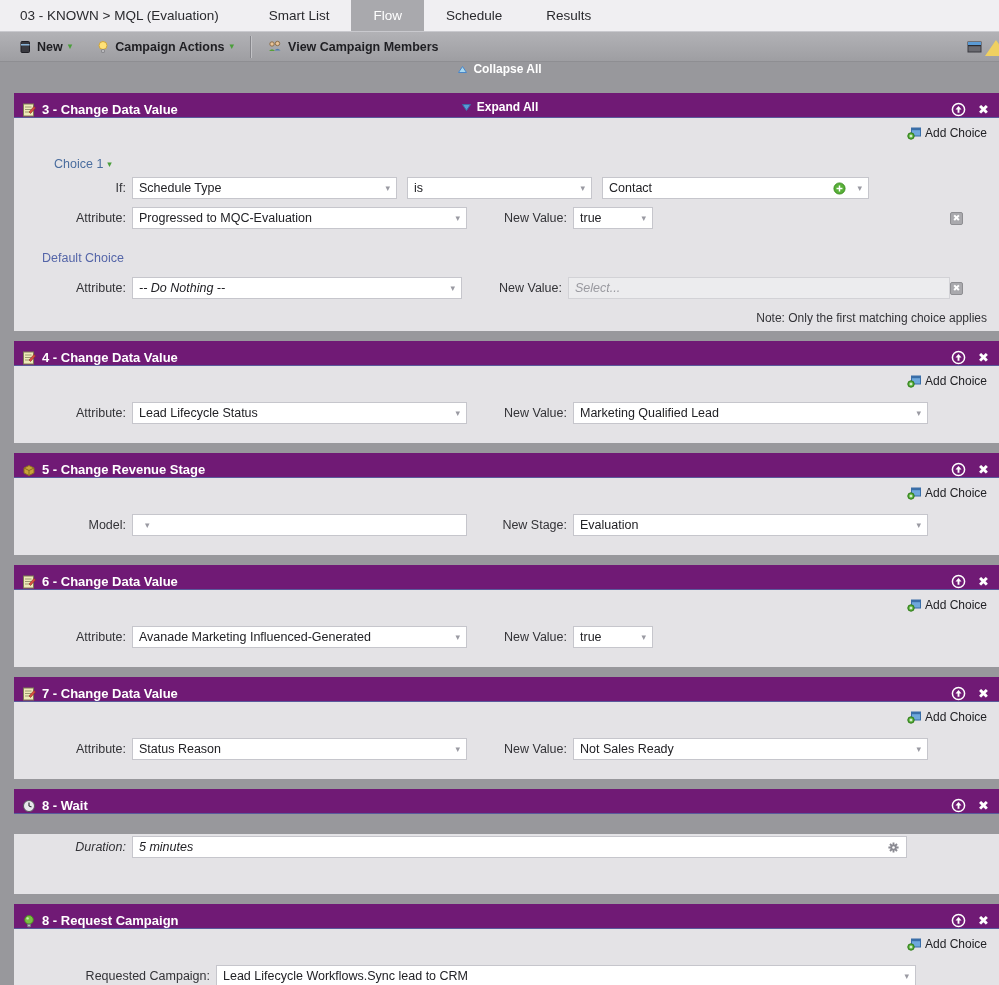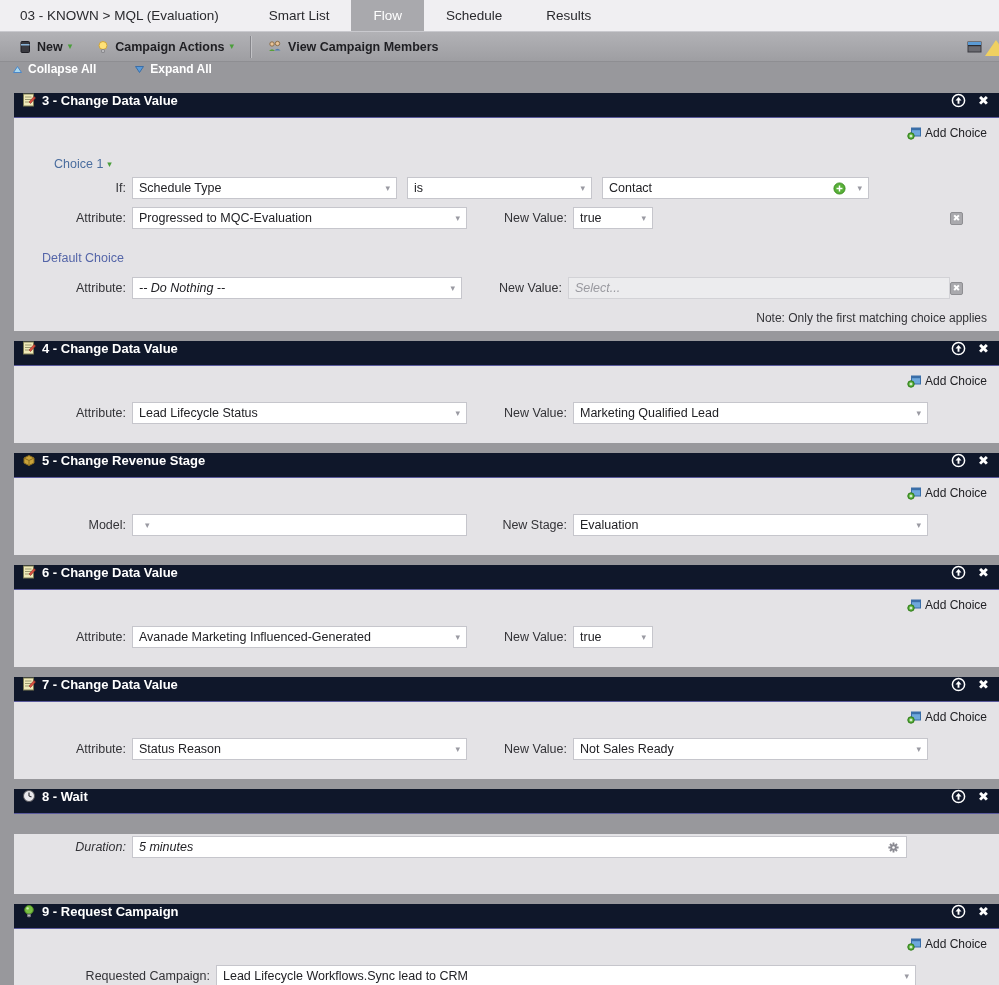--- a/index.html
+++ b/index.html
@@ -24,30 +24,30 @@
   .tb-sep { width:1px; height:22px; background:#85858a; box-shadow:1px 0 0 #c2c2c6;
     margin:0 4px; }
   .tb-right { margin-left:auto; display:flex; align-items:center; gap:14px;
     padding-right:10px; }
   .caret-green { color:#4a9e3a; font-size:9px; line-height:1; }
   .corner-tri { position:absolute; right:-8px; top:8px; width:0; height:0;
     border-left:11px solid transparent; border-right:11px solid transparent;
     border-bottom:16px solid #f0d060; }
 
   
-  .collapsebar { height:27px; background:#98989c; display:flex; align-items:flex-start;
-    gap:38px; padding:0 12px; }
+  .collapsebar { height:27px; background:#98989c; display:flex; align-items:center;
+    gap:24px; padding:0 12px;flex-direction:column; }
   .cb-btn { display:flex; align-items:center; gap:5px; font-size:12px;
     font-weight:700; color:#ffffff; cursor:pointer; }
 
   
   .flow { padding:4px 0 0 14px; }
   .step { margin-bottom:10px; }
-  .step-header { height:25px; background:#0f172a; border-bottom:1px solid #5a5a9c;
-    display:flex; align-items:flex-start; padding:0 10px 0 8px; cursor:move; }
+  .step-header { height:25px; background:#701a75; border-bottom:1px solid #5a5a9c;
+    display:flex; align-items:flex-end; padding:0 10px 0 8px; cursor:move; }
   .step-title { color:#ffffff; font-size:13px; font-weight:700; margin-left:6px; }
   .hdr-icons { margin-left:auto; display:flex; align-items:center; gap:12px; }
   .hdr-x { color:#ffffff; font-size:13px; font-weight:700; cursor:pointer; line-height:1; }
   .step-body { background:#e4e3e6; position:relative; }
   .body-lg { height:213px; }
   .body-sm { height:77px; }
   .body-wait { height:60px;font-style:italic; }
   .body-last { height:84px; }
 
   .add-choice-row { display:flex; justify-content:flex-end; padding:8px 12px 0 0; }
@@ -504,21 +504,21 @@
 
   <div class="step">
     <div class="step-header">
       <span class="icon">
         <svg width="14" height="14" viewBox="0 0 14 14">
             <circle cx="7" cy="5.8" r="4.3" fill="#7ac143" stroke="#4e8a22"></circle>
             <circle cx="5.6" cy="4.4" r="1.2" fill="#cdeab2"></circle>
             <rect x="5.5" y="10.2" width="3" height="2.6" rx="0.5" fill="#b8b8bc" stroke="#77777d"></rect>
           </svg>
       </span>
-      <span class="step-title">9 - Request Campaign</span>
+      <span class="step-title">8 - Request Campaign</span>
       <span class="hdr-icons">
         <span class="icon">
           <svg width="15" height="15" viewBox="0 0 16 16">
               <circle cx="8" cy="8" r="6.5" fill="none" stroke="#ffffff" stroke-width="1.6"></circle>
               <path d="M8 4.2 L11.2 8 L9 8 L9 11.5 L7 11.5 L7 8 L4.8 8 Z" fill="#ffffff"></path>
             </svg>
         </span>
         <span class="hdr-x">✖</span>
       </span>
     </div>

